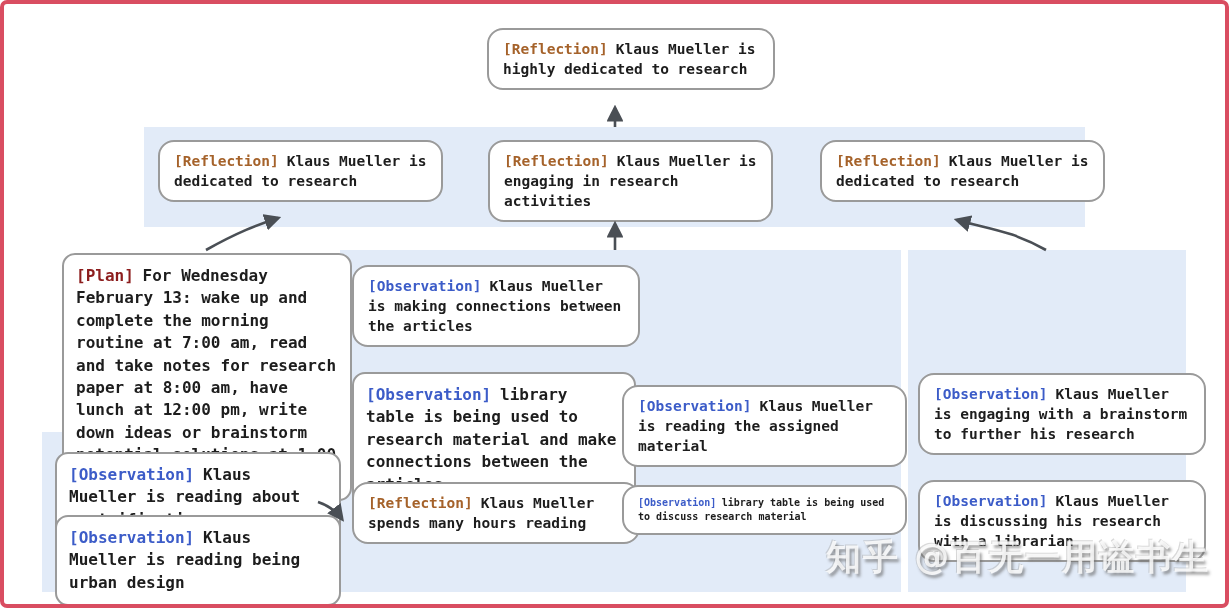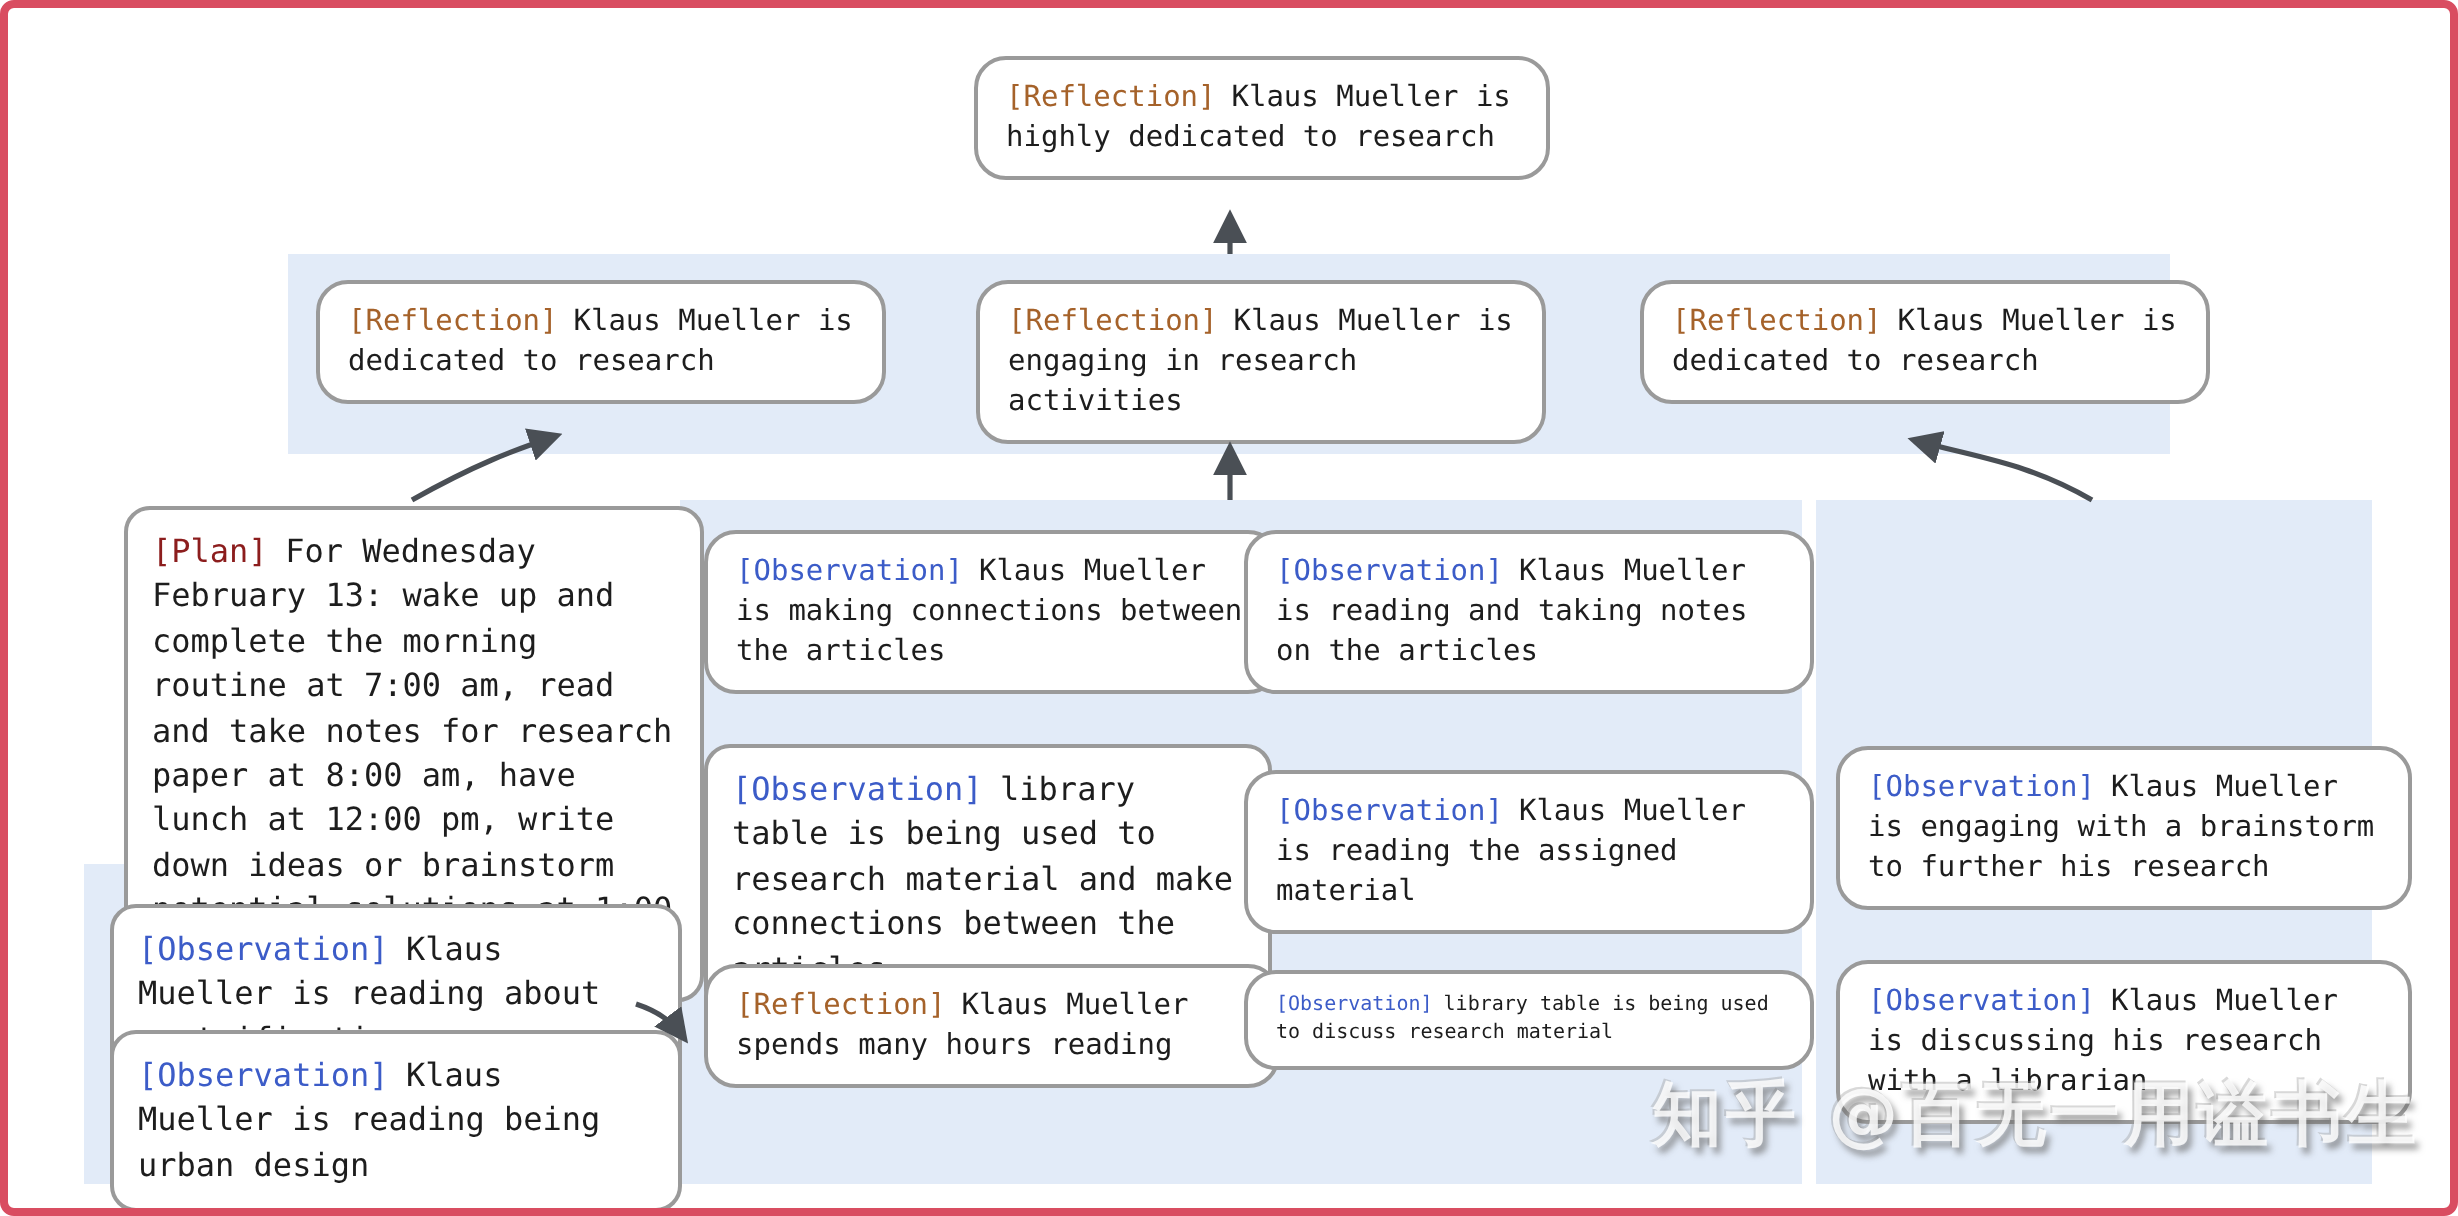--- a/index.html
+++ b/index.html
@@ -8,21 +8,21 @@
     font-family:"DejaVu Sans Mono","Liberation Mono",monospace;
   }
   .frame{
     position:absolute;inset:0;border:4px solid var(--frame-border,#d94d61);
     border-radius:7px;pointer-events:none;z-index:50;
   }
   .band{position:absolute;background:var(--band-bg,#e2ebf8);z-index:1;}
   .node{
     position:absolute;z-index:10;background:var(--box-bg,#fff);
     border:2.5px solid var(--box-border,#9a9a9a);border-radius:16px;
-    padding:9px 14px;font-weight:normal;color:var(--text,#1d1d1d);
+    padding:9px 14px;font-weight:bold;color:var(--text,#1d1d1d);
     font-size:14.5px;line-height:1.38;
   }
   .node.small{font-size:16px;line-height:1.4;padding:10px 12px;border-radius:13px;}
   .node.midsize{font-size:10px;}
   .lbl{margin-right:.55em;}
   .lbl.reflection{color:var(--reflection-label,#a5622a);}
   .lbl.observation{color:var(--observation-label,#3c5cc8);}
   .lbl.plan{color:var(--plan-label,#8c1d1d);}
   .arrows{position:absolute;left:0;top:0;z-index:40;pointer-events:none;}
   .watermark{
@@ -70,23 +70,20 @@
   <div class="node" style="left:352px;top:265px;width:256px">
     <span class="lbl observation">[Observation]</span><span class="txt">Klaus Mueller is making connections between the articles</span>
   </div>
   <div class="node small" style="left:352px;top:372px;width:256px">
     <span class="lbl observation">[Observation]</span><span class="txt">library table is being used to research material and make connections between the articles</span>
   </div>
   <div class="node" style="left:352px;top:482px;width:256px">
     <span class="lbl reflection">[Reflection]</span><span class="txt">Klaus Mueller spends many hours reading</span>
   </div>
 
-  <div class="node" style="left:622px;top:265px;width:253px">
-    <span class="lbl observation">[Observation]</span><span class="txt">Klaus Mueller is reading and taking notes on the articles</span>
-  </div>
   <div class="node" style="left:622px;top:385px;width:253px">
     <span class="lbl observation">[Observation]</span><span class="txt">Klaus Mueller is reading the assigned material</span>
   </div>
   <div class="node midsize" style="left:622px;top:485px;width:253px">
     <span class="lbl observation">[Observation]</span><span class="txt">library table is being used to discuss research material</span>
   </div>
 
   <div class="node" style="left:918px;top:373px;width:256px">
     <span class="lbl observation">[Observation]</span><span class="txt">Klaus Mueller is engaging with a brainstorm to further his research</span>
   </div>

